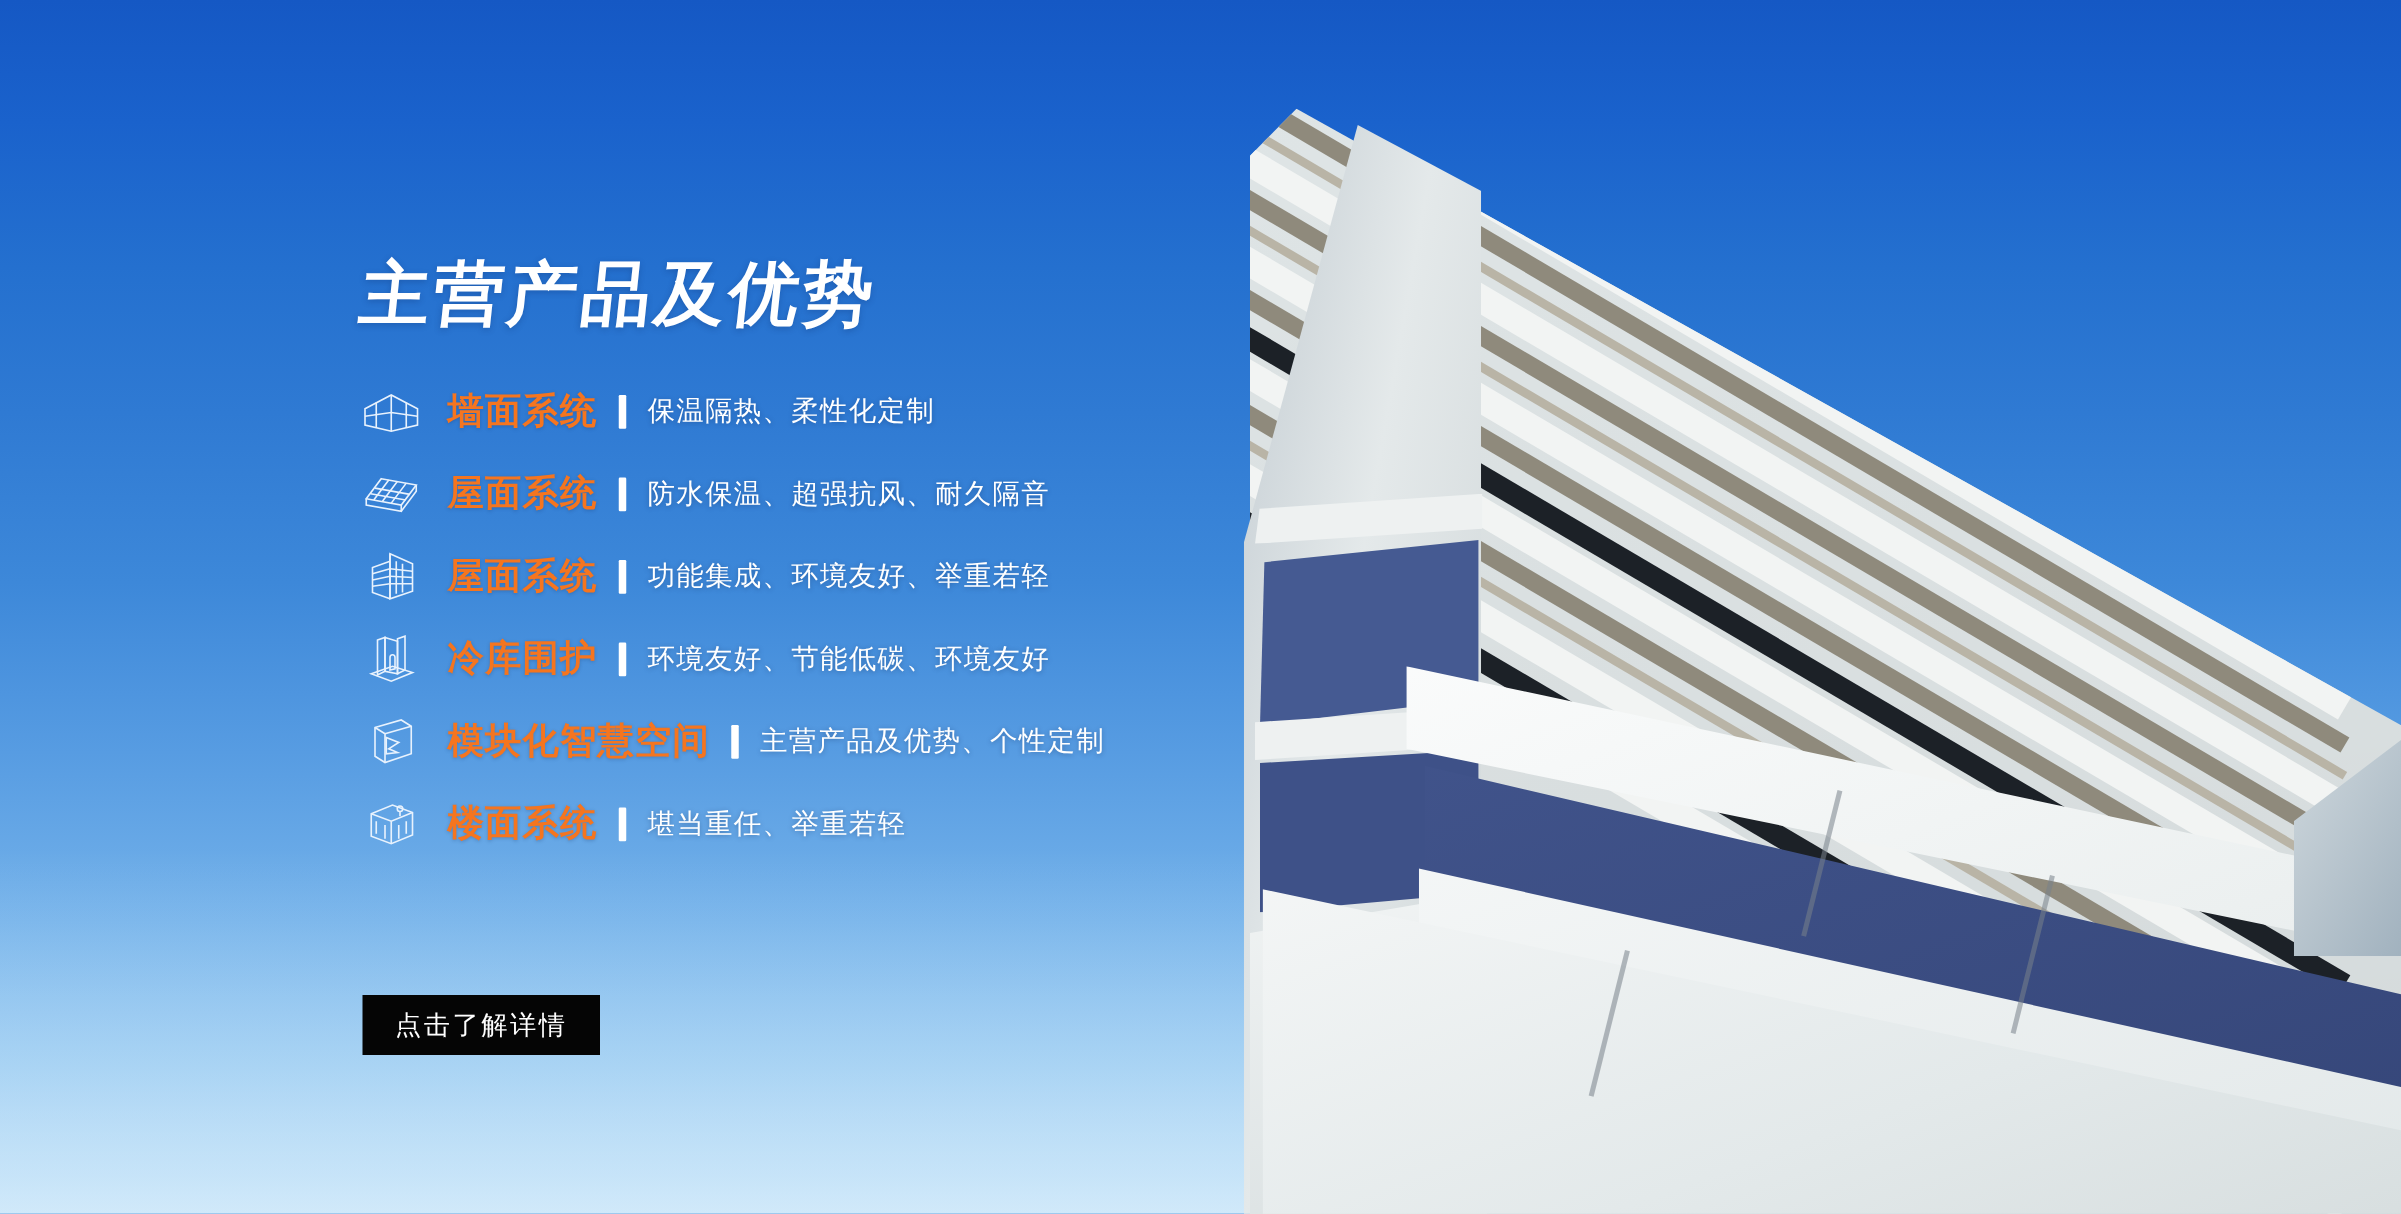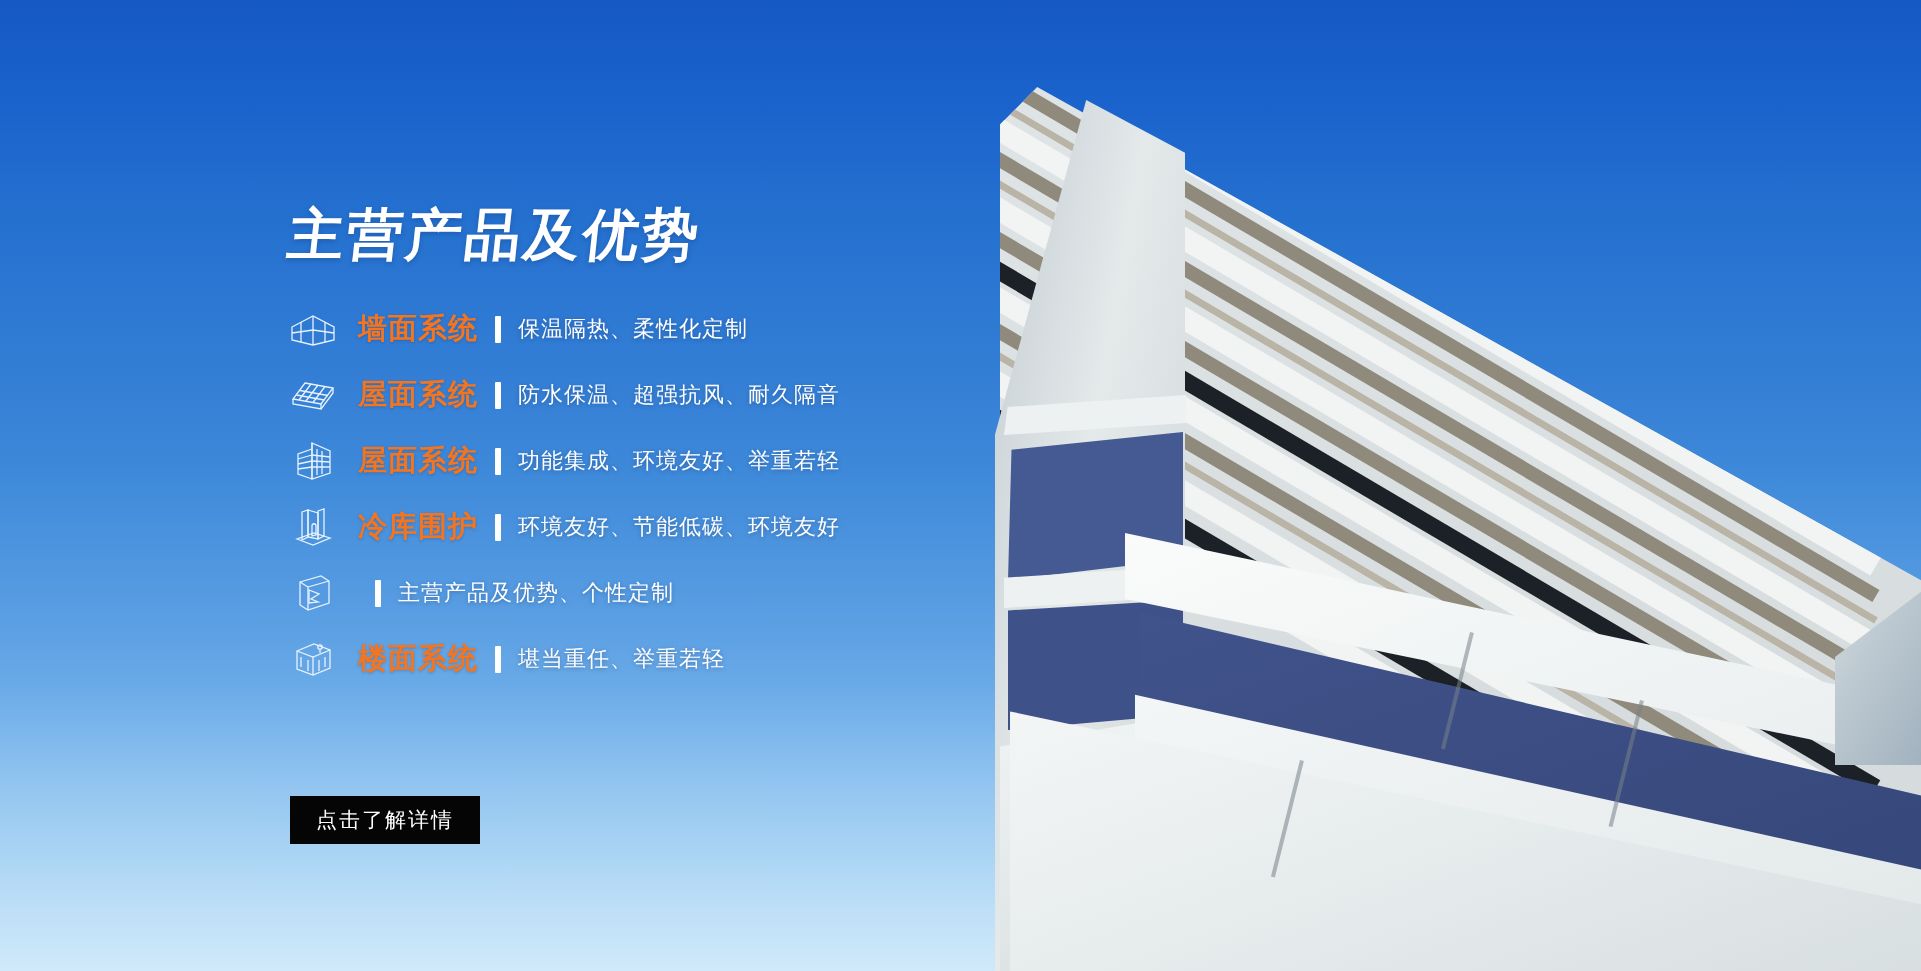--- a/index.html
+++ b/index.html
@@ -310,20 +310,21 @@
 
       <div class="feature-row">
         <span class="f-icon">
           <svg width="44" height="42" viewBox="0 0 44 42" fill="none" stroke="#e8f2fd" stroke-width="1.3">
             <path d="M9 10 L30 4 L38 9 L38 31 L17 38 L9 33 Z"></path>
             <path d="M9 10 L17 15 L17 38"></path>
             <path d="M17 15 L38 9"></path>
             <path d="M18 18 L28 22 L20 27 L27 30 L18 31 Z"></path>
           </svg>
         </span>
+        <span class="f-title">模块化智慧空间</span>
         <span class="f-sep"></span>
         <span class="f-desc">主营产品及优势、个性定制</span>
       </div>
 
       <div class="feature-row">
         <span class="f-icon">
           <svg width="46" height="42" viewBox="0 0 46 42" fill="none" stroke="#e8f2fd" stroke-width="1.3">
             <path d="M7 13 L24 6 L40 12 L40 30 L23 37 L7 31 Z"></path>
             <path d="M7 13 L23 19 L40 12"></path>
             <path d="M23 19 L23 37"></path>

